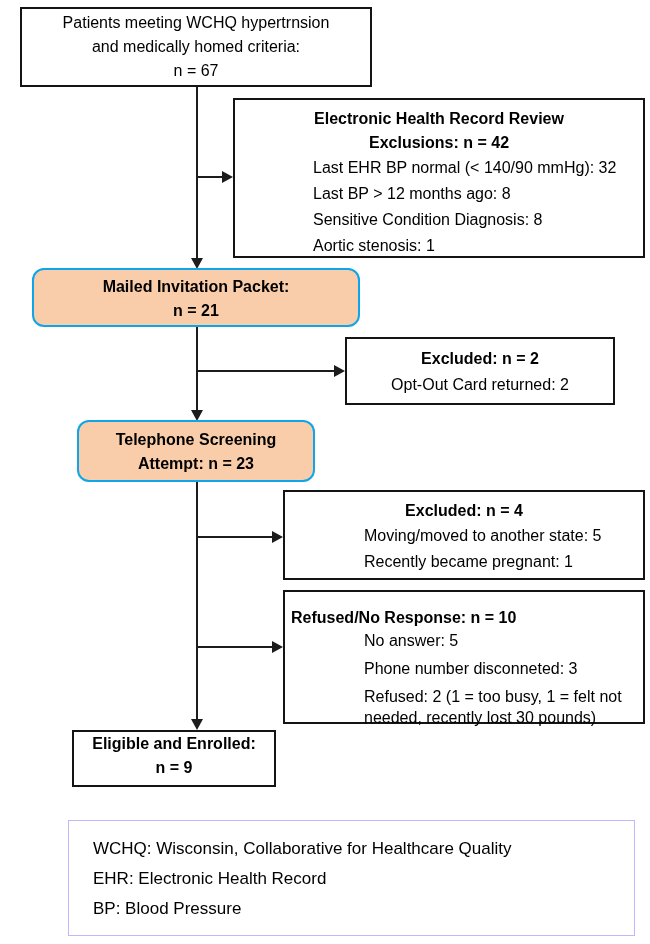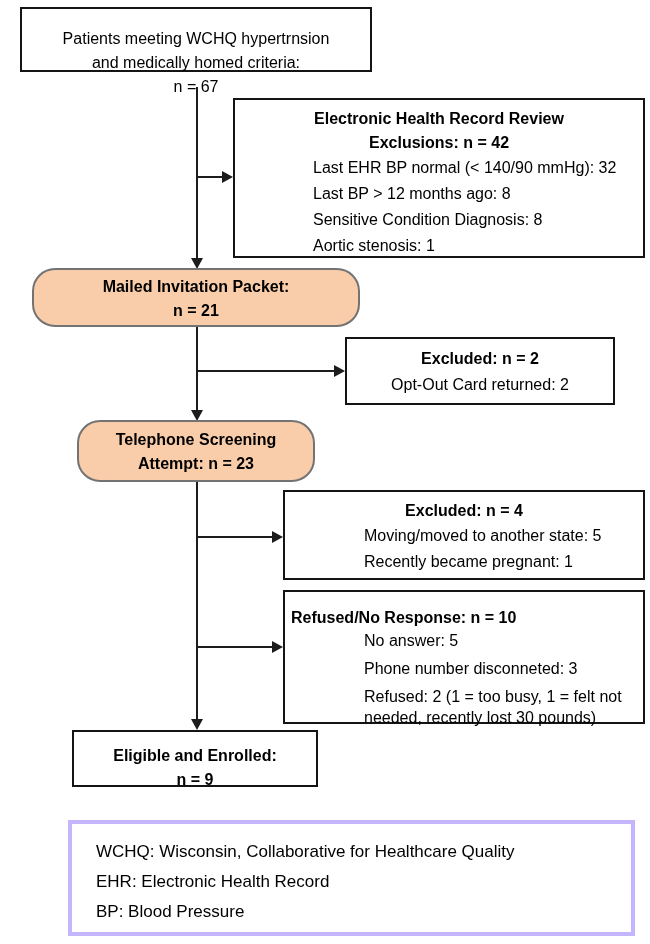--- a/index.html
+++ b/index.html
@@ -19,22 +19,22 @@
   .box {
     position: absolute;
     background: #ffffff;
     border: 2px solid #141414;
     box-sizing: border-box;
     font-size: 16px;
     line-height: 24px;
   }
   .box.center { text-align: center; }
   .rounded {
-    border: 2px solid #737373;
-    border-radius: 23px;
+    border: 2px solid #0ea5e9;
+    border-radius: 12px;
     background: #F9CDA9;
     font-weight: bold;
     text-align: center;
   }
   .bold { font-weight: bold; text-align: center; }
   .detail-line {
     text-align: left;
     padding-left: 55px;
     padding-right: 8px;
     line-height: 26px;
@@ -54,34 +54,34 @@
     border-top: 11px solid #1c1c1c;
   }
   .arrow-right {
     position: absolute;
     width: 0; height: 0;
     border-top: 6px solid transparent;
     border-bottom: 6px solid transparent;
     border-left: 11px solid #1c1c1c;
   }
   
-  #top-box      { left: 20px;  top: 7px;   width: 352px; height: 65px; padding-top: 18px; }
+  #top-box      { left: 20px;  top: 7px;   width: 352px; height: 80px; padding-top: 2px; }
   #ehr-box      { left: 233px; top: 98px;  width: 412px; height: 160px; padding-top: 7px; }
   #ehr-box .detail-line { padding-left: 54px; }
   #mailed-box   { left: 32px;  top: 268px; width: 328px; height: 59px; padding-top: 5px; }
   #optout-box   { left: 345px; top: 337px; width: 270px; height: 68px; padding-top: 8px; }
   #optout-box .opt-line { line-height: 28px; }
   #phone-box    { left: 77px;  top: 420px; width: 238px; height: 62px; padding-top: 6px; }
   #excluded4-box{ left: 283px; top: 490px; width: 362px; height: 90px; padding-top: 7px; }
   #refused-box  { left: 283px; top: 590px; width: 362px; height: 134px; padding-top: 14px; }
   #refused-box .title-left { text-align: left; padding-left: 6px; }
   #refused-box .detail-line { line-height: 21px; padding-bottom: 7px; }
-  #enrolled-box { left: 72px;  top: 730px; width: 246px; height: 57px; padding-top: 12px; }
+  #enrolled-box { left: 72px;  top: 730px; width: 204px; height: 57px; padding-top: 0; }
   #legend-box   { left: 68px;  top: 820px; width: 567px; height: 116px;
-                  border: 4px solid #c4b5fd; padding: 13px 0 16px 24px; font-size: 17px; }
+                  border: 1px solid #c4b5fd; padding: 13px 0 16px 24px; font-size: 17px; }
   #legend-box .legend-line { line-height: 30px; }
 </style>
 </head>
 <body>
 
 <div id="canvas">
 
   <div class="vline" style="left:196px; top:87px;  height:172px;"></div>
   <div class="arrow-down" style="left:191px; top:258px;"></div>
   <div class="hline" style="left:197px; top:176px; width:26px;"></div>

